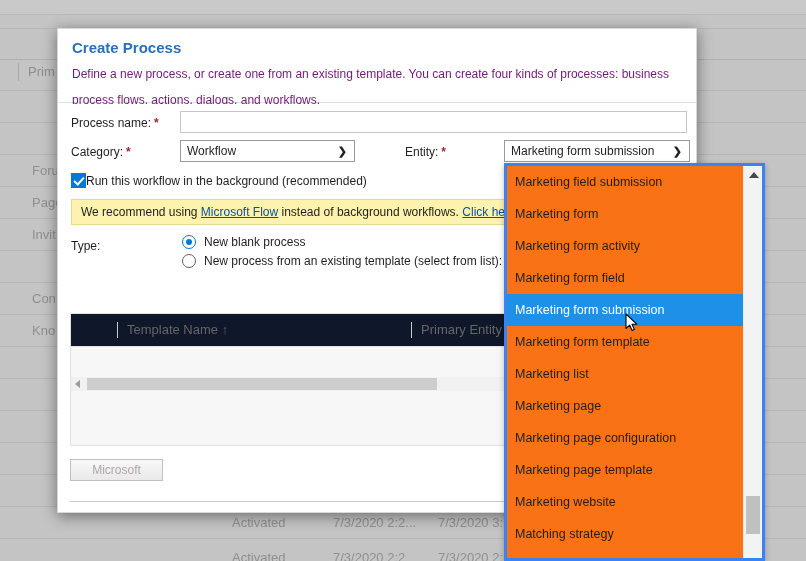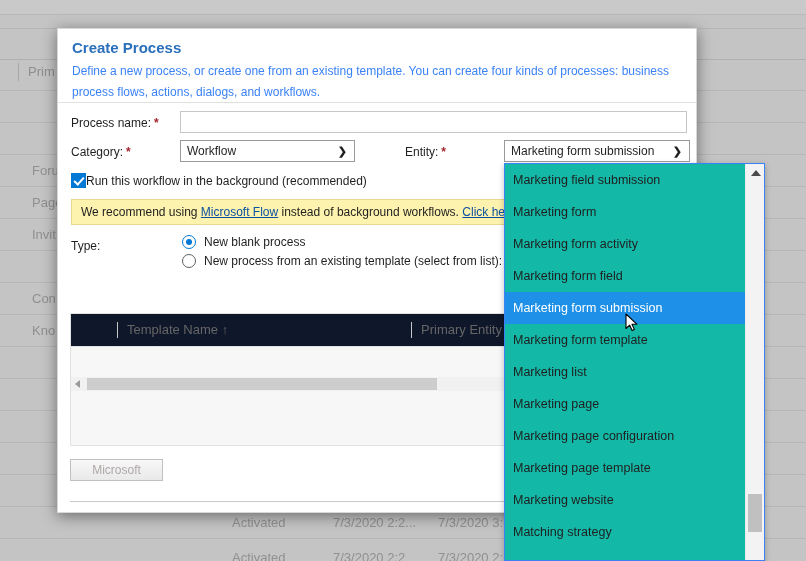--- a/index.html
+++ b/index.html
@@ -103,23 +103,23 @@
     top: 10px;
     color: #2a6fbb;
     font-size: 15px;
     font-weight: bold;
   }
   .dialog-desc {
     position: absolute;
     left: 14px;
     top: 32px;
     width: 615px;
-    color: #3b82f6;
-    font-size: 12px;
-    line-height: 21px;
+    color: #701a75;
+    font-size: 12px;
+    line-height: 26px;
   }
 
   .dialog-body {
     position: absolute;
     left: 0;
     top: 75px;
     right: 0;
     bottom: 0;
     background: #ffffff;
   }
@@ -340,22 +340,22 @@
     background: #c9c9c9;
   }
 
   
   .dropdown {
     position: absolute;
     left: 504px;
     top: 163px;
     width: 261px;
     height: 398px;
-    background: #14b8a6;
-    border: 1px solid #3b82f6;
+    background: #f97316;
+    border: 3px solid #3b82f6;
     box-sizing: border-box;
     box-shadow: 0 2px 6px rgba(0,0,0,0.25);
     overflow: hidden;
     text-decoration: underline;
   }
   .dd-list {
     position: absolute;
     left: 0; top: 0;
     width: 241px;
     height: 100%;

